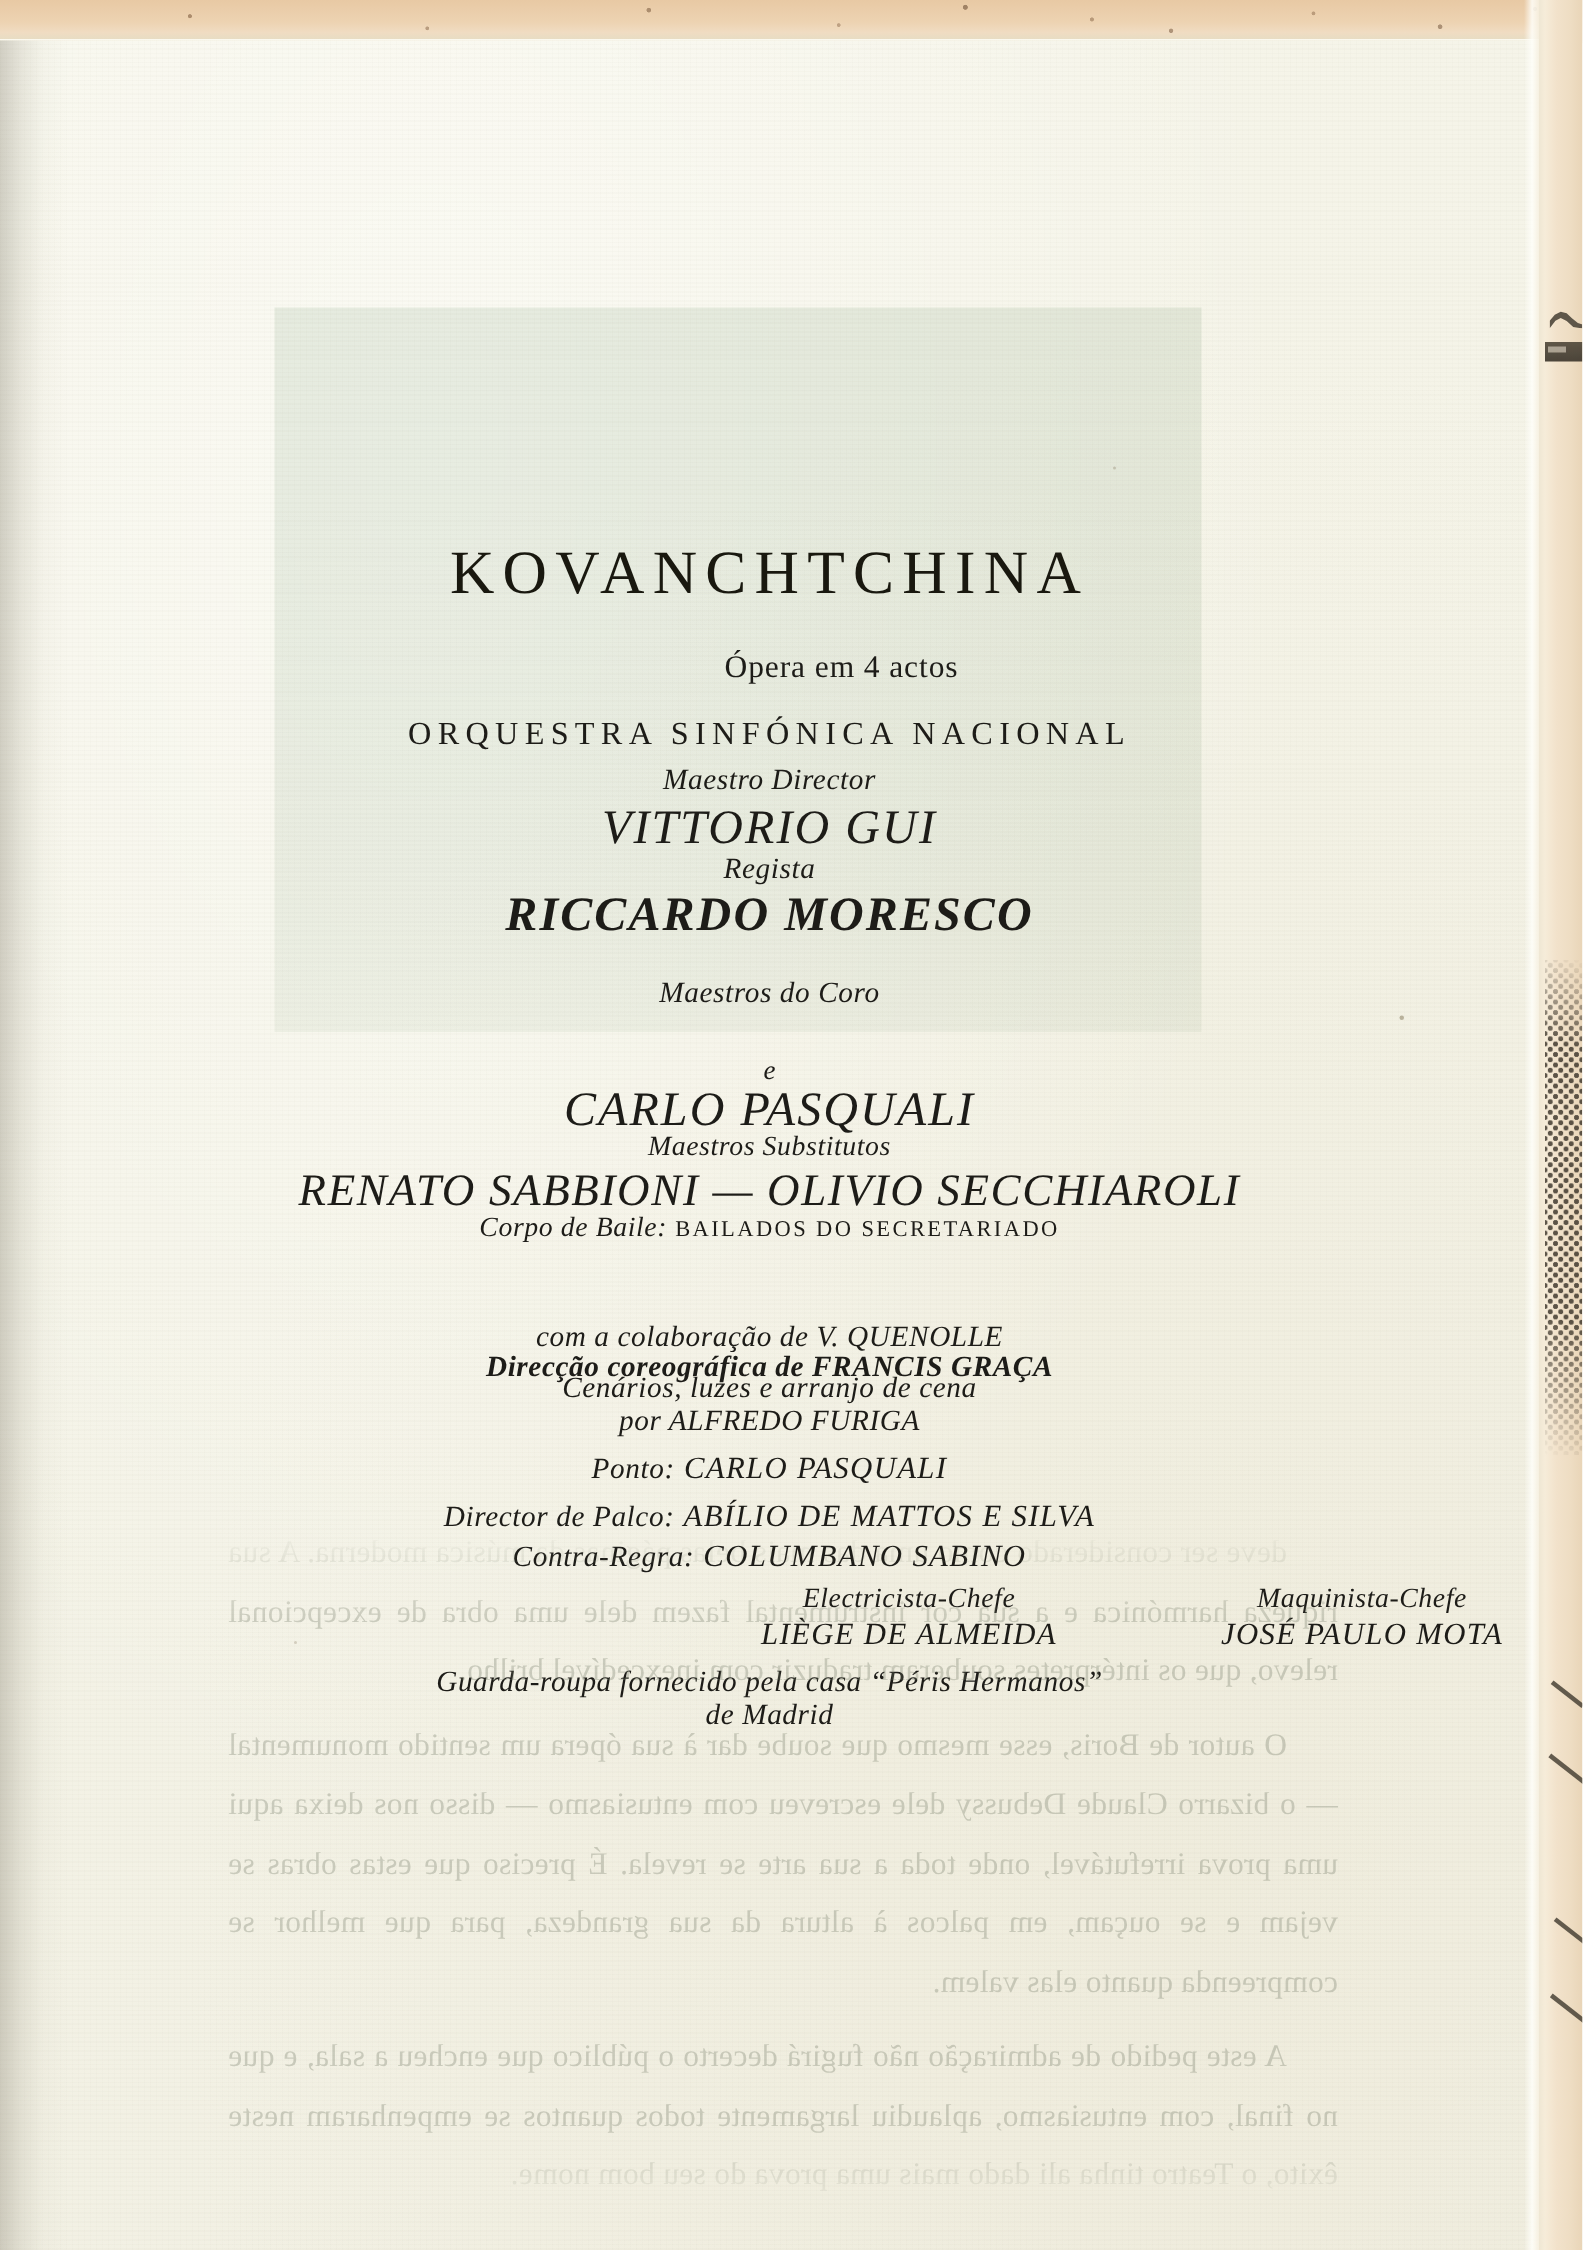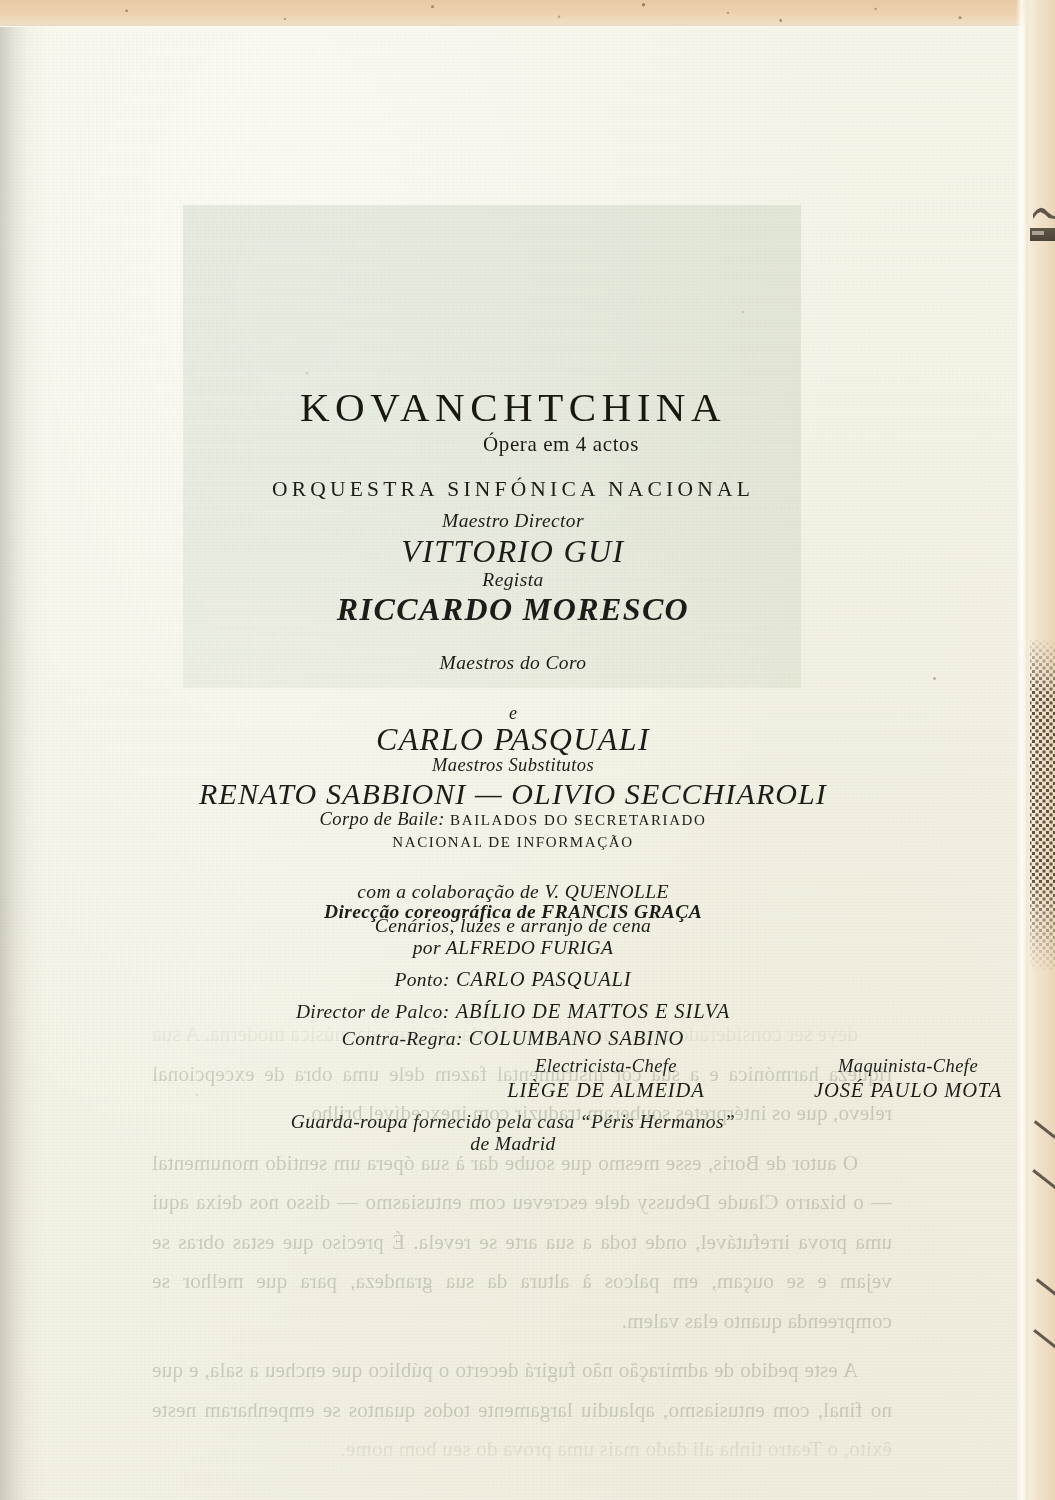--- a/index.html
+++ b/index.html
@@ -202,21 +202,21 @@
 
   <div class="tint-panel"></div>
 
   <div class="speck" style="left:933px; top:677px; width:3px; height:3px; opacity:.55;"></div>
   <div class="speck" style="left:306px; top:372px; width:2px; height:2px; opacity:.40;"></div>
   <div class="speck" style="left:742px; top:311px; width:2px; height:2px; opacity:.35;"></div>
   <div class="speck" style="left:196px; top:1094px; width:2px; height:2px; opacity:.30;"></div>
 
   <div class="content">
 
-    <div class="line t-title" style="top:330px;margin-top:26px;">KOVANCHTCHINA</div>
+    <div class="line t-title" style="top:330px;">KOVANCHTCHINA</div>
     <div class="line t-sub" style="top:405px;">Ópera em 4 actos</div>
 
     <div class="line t-caps-wide" style="top:450px;">ORQUESTRA SINFÓNICA NACIONAL</div>
 
     <div class="line t-role" style="top:483px;">Maestro Director</div>
     <div class="line t-name" style="top:506px;">VITTORIO GUI</div>
 
     <div class="line t-role" style="top:542px;">Regista</div>
     <div class="line t-name" style="top:564px;font-weight:bold;">RICCARDO MORESCO</div>
 
@@ -224,21 +224,20 @@
     <div class="line t-role" style="top:625px;">Maestros do Coro</div>
     <div class="line t-e" style="top:676px;">e</div>
     <div class="line t-name" style="top:694px;">CARLO PASQUALI</div>
 
     <div class="line t-role-sm" style="top:728px;">Maestros Substitutos</div>
     <div class="line t-name-sm" style="top:750px;">RENATO SABBIONI — OLIVIO SECCHIAROLI</div>
 
     <div class="line" style="top:782px;">
       <span class="t-role-sm">Corpo de Baile:</span><span class="t-mixed" style="letter-spacing:1.6px;">&nbsp;</span><span class="t-mixed" style="letter-spacing:1.6px;">BAILADOS DO SECRETARIADO</span>
     </div>
-    <div class="line t-mixed" style="top:807px; letter-spacing:1.6px;">NACIONAL DE INFORMAÇÃO</div>
 
     <div class="line t-role" style="top:874px;font-weight:bold;">Direcção coreográfica de FRANCIS GRAÇA</div>
     <div class="line t-role" style="top:854px;">com a colaboração de V. QUENOLLE</div>
 
     <div class="line t-role" style="top:888px;">Cenários, luzes e arranjo de cena</div>
     <div class="line t-role" style="top:910px;">por ALFREDO FURIGA</div>
 
     <div class="line" style="top:941px;">
       <span class="t-role">Ponto:</span><span class="t-name-xs">&nbsp;</span><span class="t-name-xs">CARLO PASQUALI</span>
     </div>

